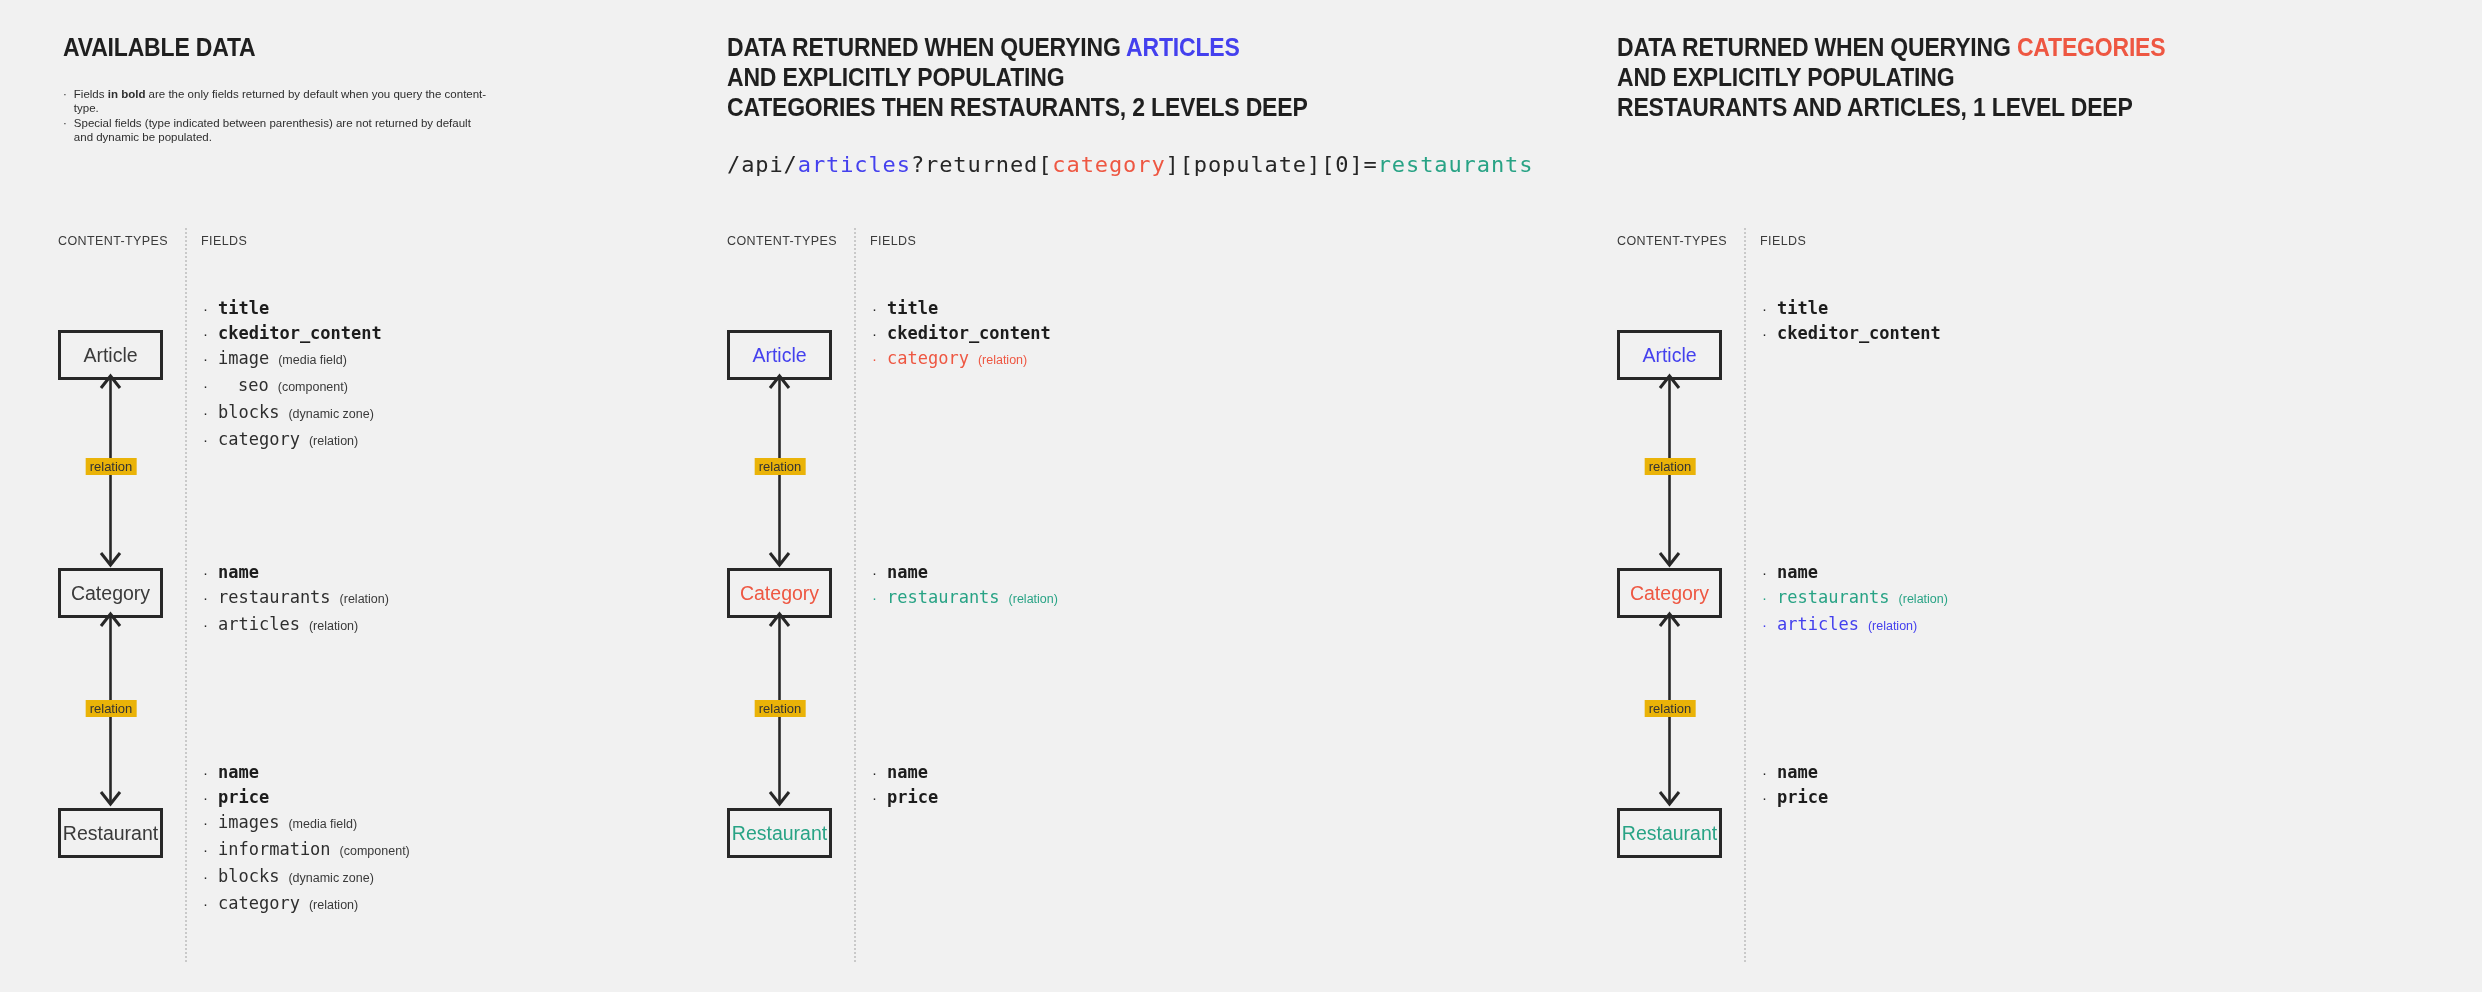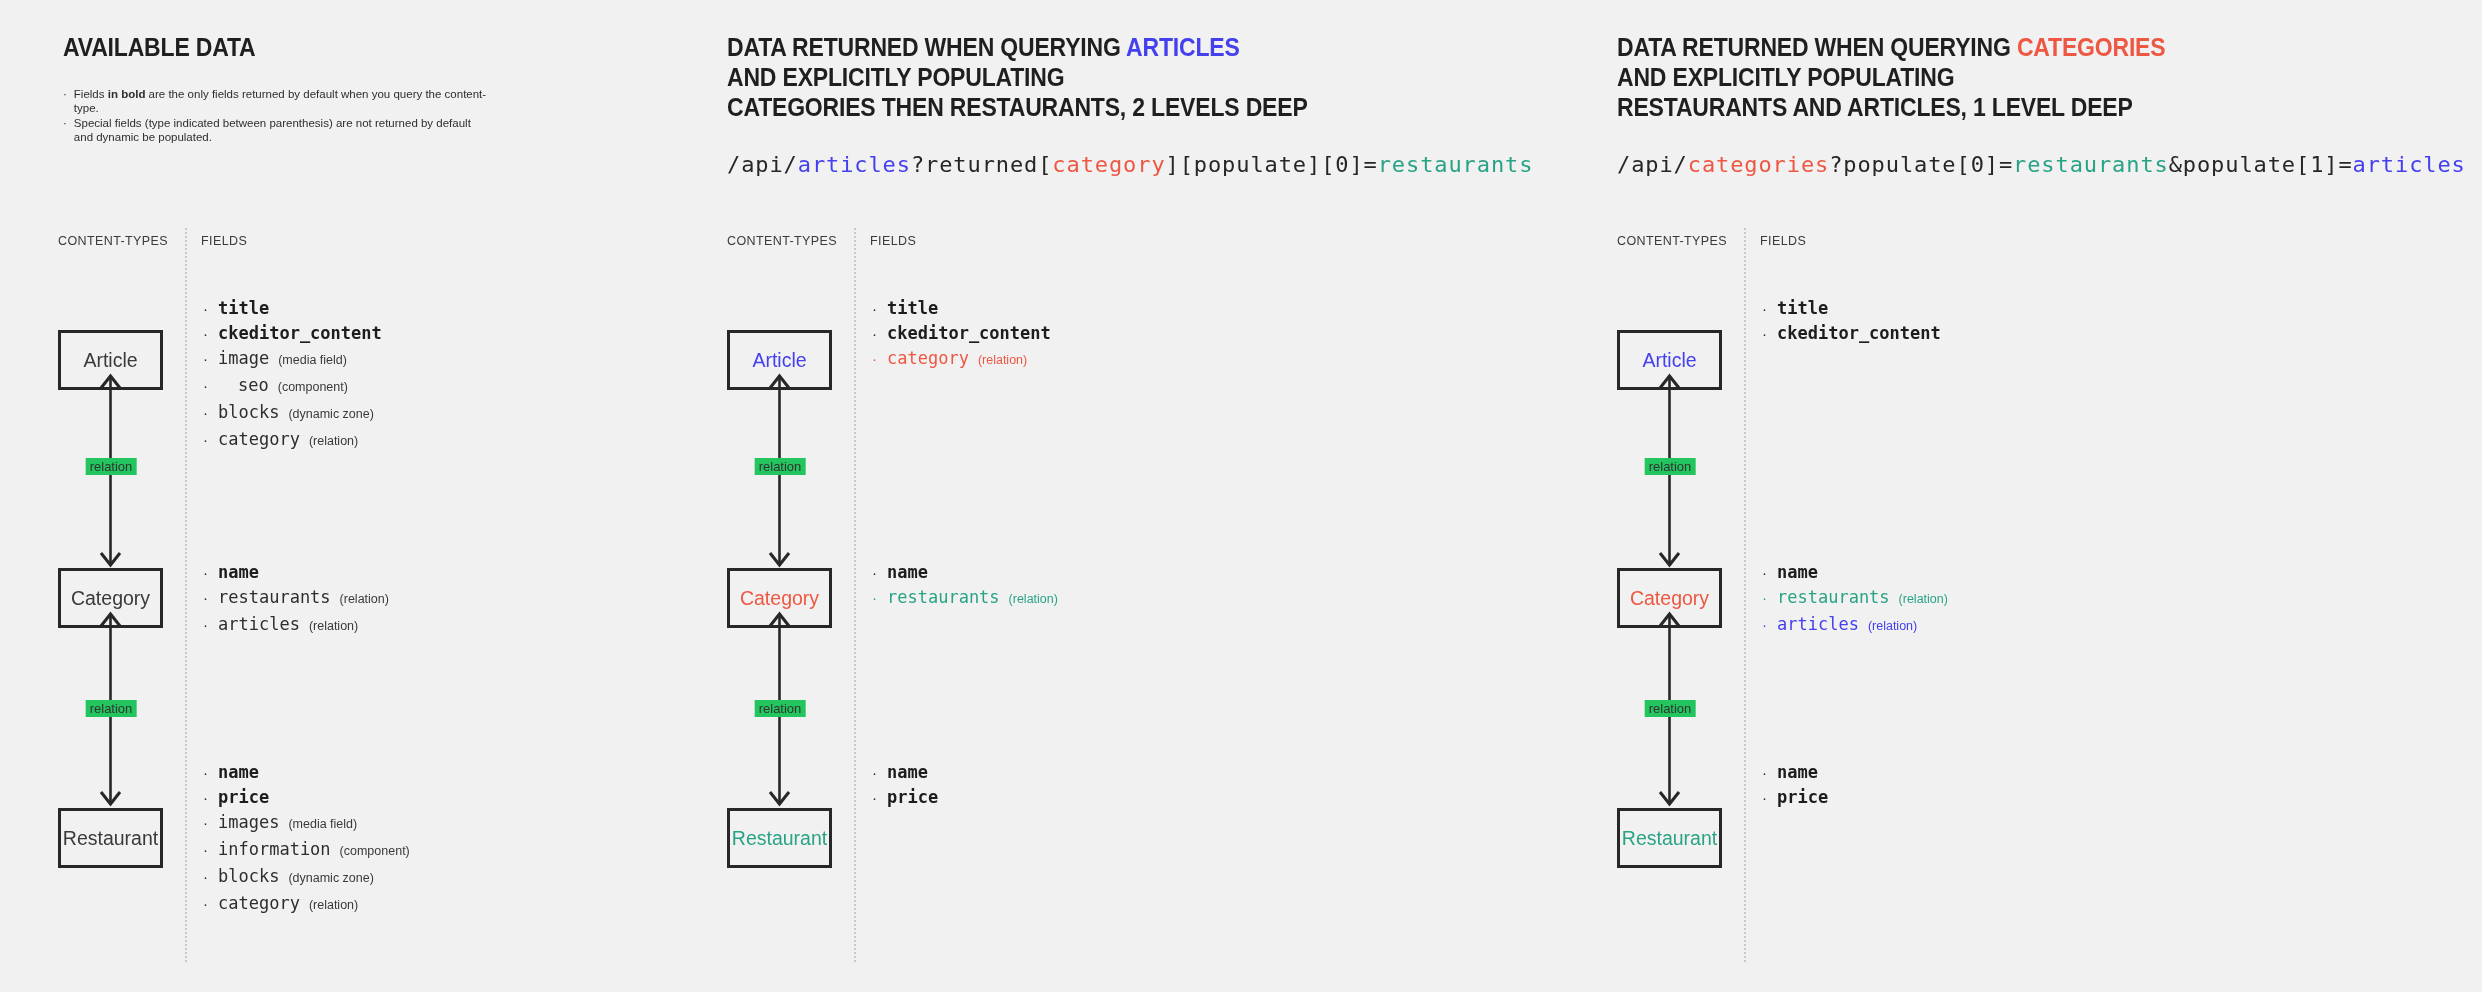--- a/index.html
+++ b/index.html
@@ -32,36 +32,36 @@
   }
 
   .col-label { position:absolute; top:234px; font-size:12.5px; letter-spacing:0.4px; color:#3a3a3a; }
   .col-label.types  { left:0; }
   .col-label.fields { left:143px; }
 
   .divider { position:absolute; top:228px; left:127px; width:0; height:734px;
     border-left:2px dotted #c9c9c9; }
 
   .node-box {
-    position:absolute; left:0; width:105px; height:60px; box-sizing:border-box;
+    position:absolute; left:0; width:105px; height:50px; box-sizing:border-box;
     border:3px solid #272727; display:flex; align-items:center; justify-content:center;
     font-size:19.5px; color:#333; background:#f1f1f1;
   }
   .node-article    { top:330px; }
   .node-category   { top:568px; }
   .node-restaurant { top:808px; }
 
   .arrow { position:absolute; left:34px; width:37px; }
   .arrow-1 { top:373px; height:195px; }
   .arrow-2 { top:611px; height:196px; }
   .arrow svg { display:block; width:100%; height:100%; }
 
   .relation-label {
     position:absolute; left:53px; transform:translateX(-50%);
-    background:#22c55e; padding:1px 4px; font-size:13px; color:#333; white-space:nowrap;
+    background:#eab308; padding:1px 4px; font-size:13px; color:#333; white-space:nowrap;
   }
   .relation-1 { top:458px; }
   .relation-2 { top:700px; }
 
   .fields-list { position:absolute; left:145px; margin:0; padding:0; list-style:none;
     font-size:17px; line-height:25px; white-space:nowrap; }
   .fl-article    { top:296px; }
   .fl-category   { top:560px; }
   .fl-restaurant { top:760px; }
   .field { display:flex; align-items:baseline; }
@@ -266,21 +266,20 @@
         </li>
       </ul>
   </section>
 
   <section class="panel" id="panel-categories">
     <h1 class="panel-title">
       <span class="title-line" style="display:block"><span>DATA RETURNED WHEN QUERYING </span><span style="color: rgb(238, 87, 66);">CATEGORIES</span></span>
       <span class="title-line" style="display:block"><span>AND EXPLICITLY POPULATING</span></span>
       <span class="title-line" style="display:block"><span>RESTAURANTS AND ARTICLES, 1 LEVEL DEEP</span></span>
     </h1>
-    <div class="query"><span>/api/</span><span style="color: rgb(238, 87, 66);">categories</span><span>?populate[0]=</span><span style="color: rgb(40, 163, 133);">restaurants</span><span>&amp;populate[1]=</span><span style="color: rgb(68, 64, 238);">articles</span></div>
 
     <span class="col-label types">CONTENT-TYPES</span>
     <span class="col-label fields">FIELDS</span>
     <div class="divider"></div>
 
     <div class="node-box node-article" style="color: rgb(68, 64, 238);">Article</div>
     <div class="node-box node-category" style="color: rgb(238, 87, 66);">Category</div>
     <div class="node-box node-restaurant" style="color: rgb(40, 163, 133);">Restaurant</div>
 
     <div class="arrow arrow-1">

